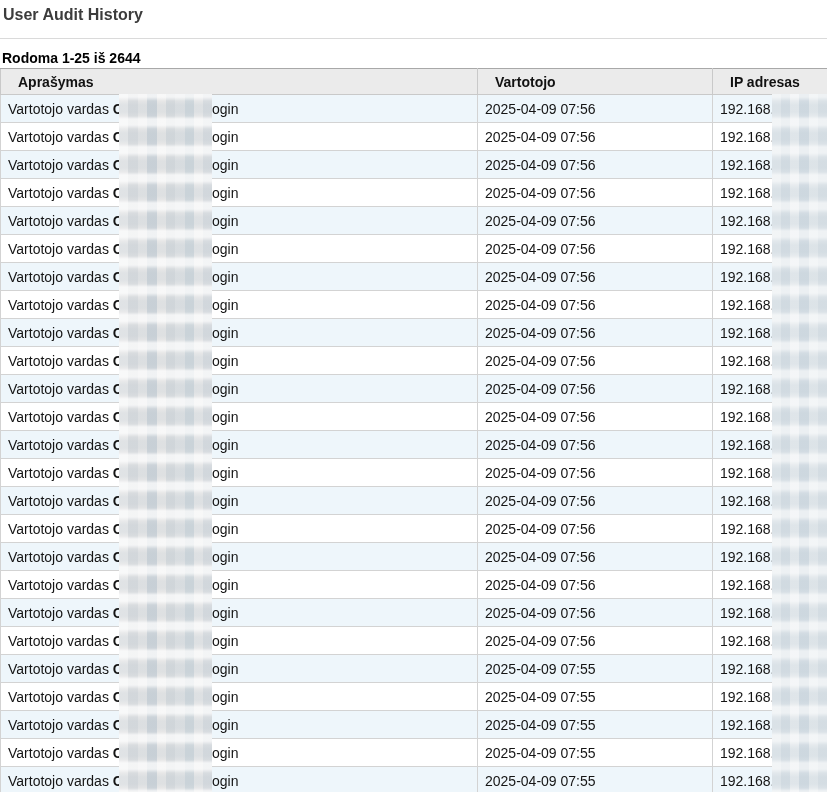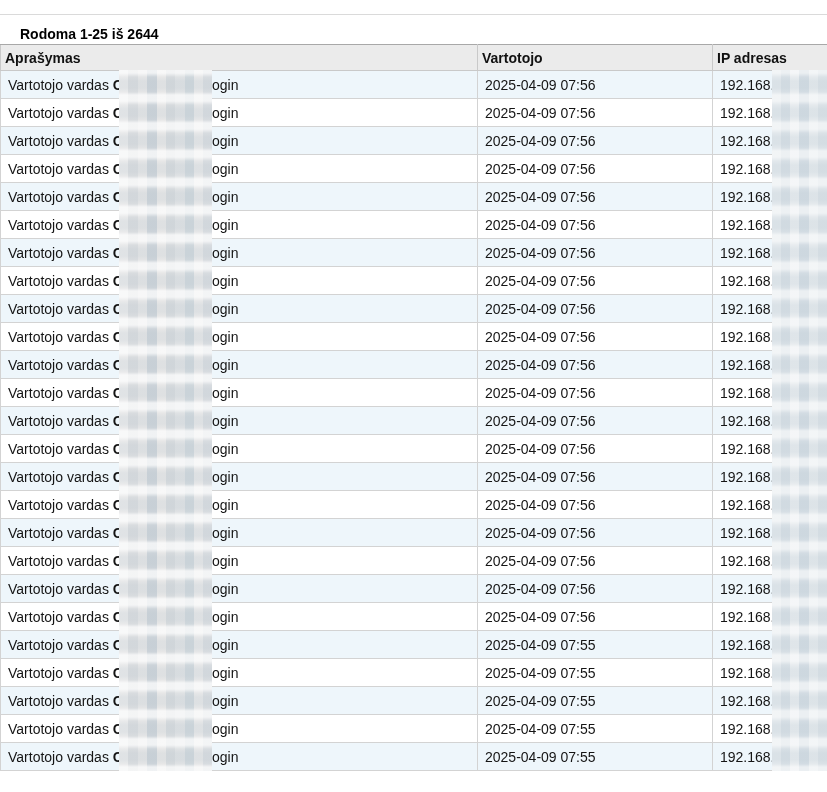--- a/index.html
+++ b/index.html
@@ -18,30 +18,30 @@
     color:var(--text-color);
   }
   .page-title{
     margin:6px 0 0 3px;font-size:16px;line-height:18px;font-weight:bold;
     color:var(--title-color);
   }
   .title-divider{
     border:none;border-top:1px solid #dadada;margin:14px 0 0 0;height:0;
   }
   .summary{
-    margin:11px 0 2px 20px;font-size:14px;line-height:16px;font-weight:bold;color:#000;
+    margin:11px 0 2px 2px;font-size:14px;line-height:16px;font-weight:bold;color:#000;
   }
   .table-wrap{position:relative;width:827px;}
   table.audit{
     width:827px;table-layout:fixed;border-collapse:collapse;font-size:14px;
   }
   table.audit th{
     background:var(--header-bg);
     border:1px solid #c9c9c9;border-top:1px solid var(--border-dark);
-    text-align:left;font-weight:bold;padding:4px 4px;height:26px;color:#111;
+    text-align:left;font-weight:bold;padding:4px 17px;height:26px;color:#111;
   }
   table.audit td{
     border:1px solid var(--border);
     padding:0 7px;height:28px;white-space:nowrap;overflow:hidden;color:#151515;
   }
   col.c1{width:477px;} col.c2{width:235px;} col.c3{width:115px;}
   tbody tr:nth-child(odd){background:var(--row-alt-bg);}
   tbody tr:nth-child(even){background:#fff;}
   .uv{font-weight:bold;}
   .gap{display:inline-block;width:86px;height:1px;vertical-align:middle;}
@@ -68,20 +68,21 @@
         rgba(255,255,255,.55) 25px 28px),
       repeating-linear-gradient(90deg,
         #e2e8ec 0 9px, #d7dfe5 9px 18px, #e8ecef 18px 27px,
         #d3dce3 27px 37px, #e5eaed 37px 46px, #dbe2e7 46px 55px);
   }
 </style>
 </head>
 <body>
 
 <div class="page">
+  <h1 class="page-title">User Audit History</h1>
   <hr class="title-divider">
   <div class="summary">Rodoma 1-25 iš 2644</div>
 
   <div class="table-wrap">
     <table class="audit">
       <colgroup>
           <col class="c1">
           <col class="c2">
           <col class="c3">
         </colgroup>

